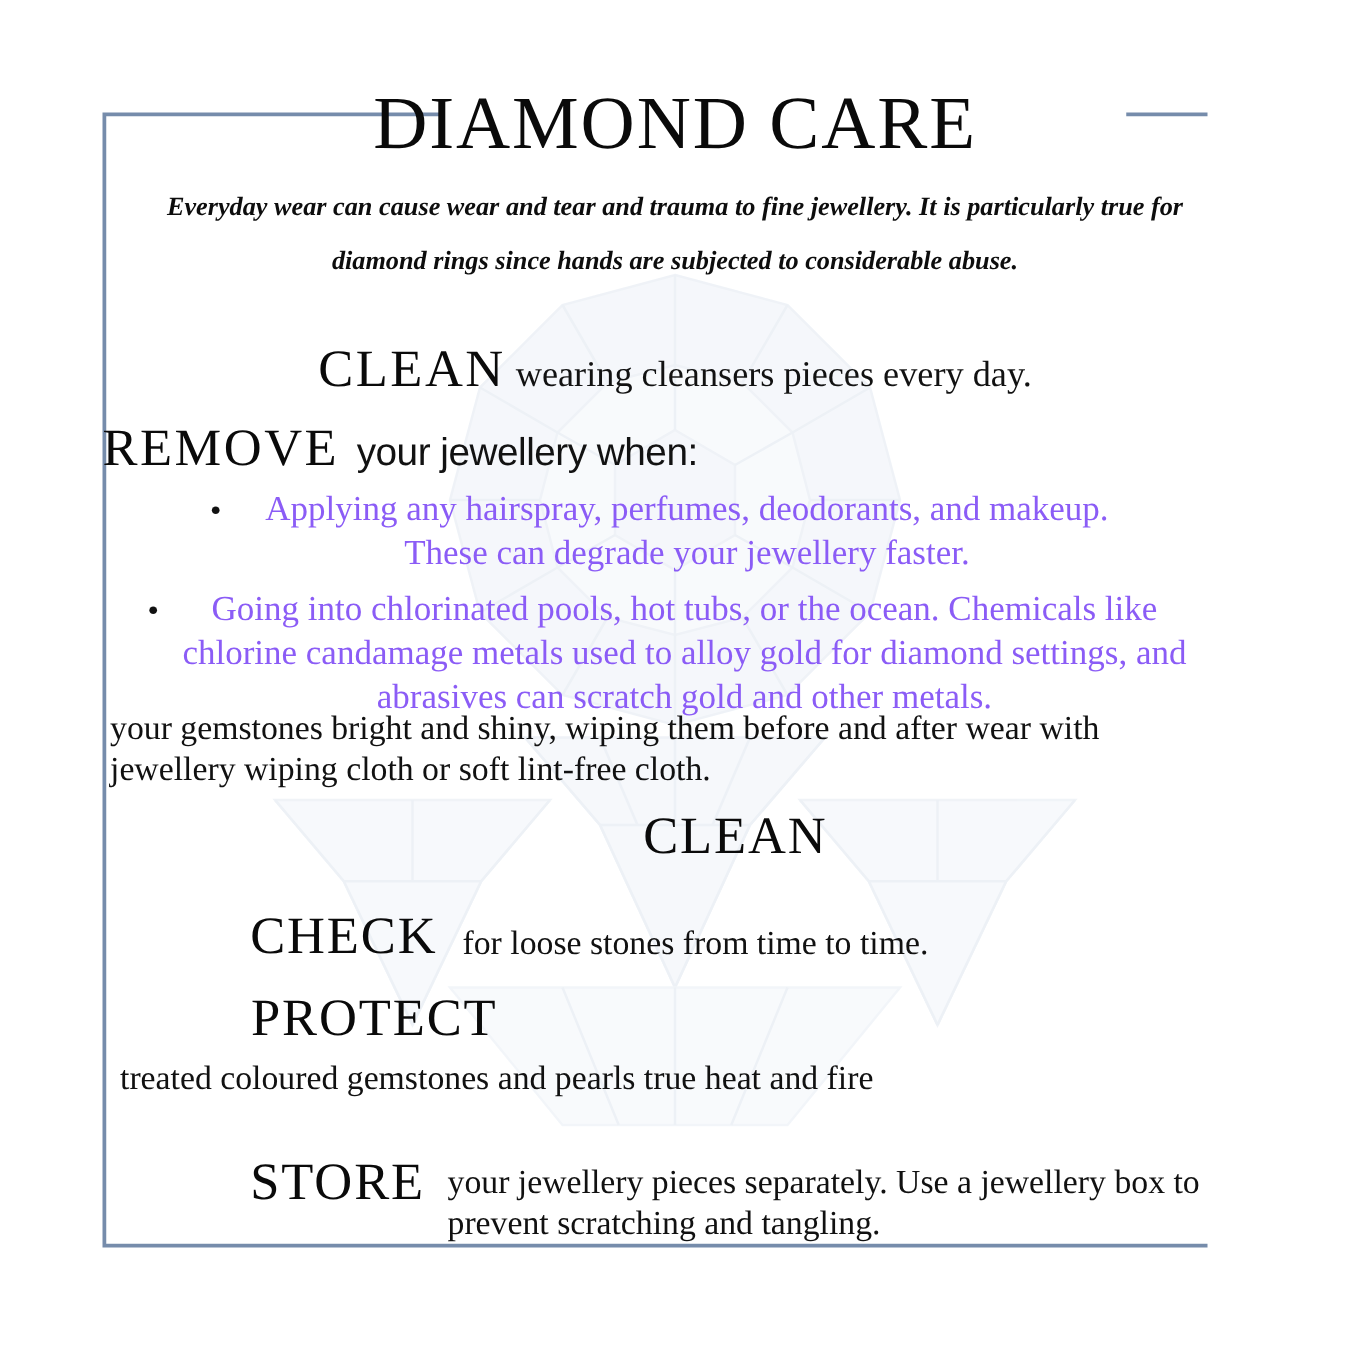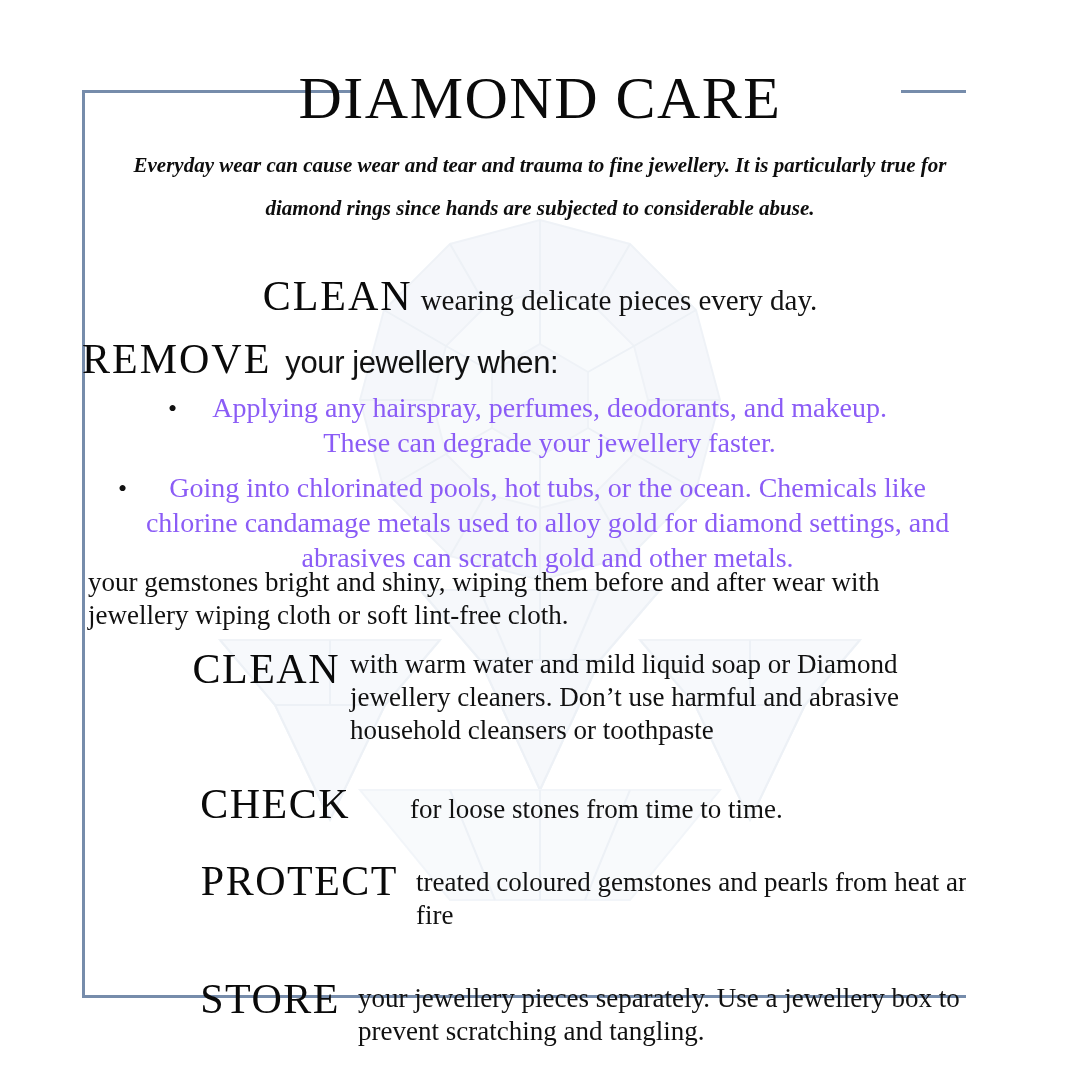--- a/index.html
+++ b/index.html
@@ -209,25 +209,25 @@
 
   
   .sec-keep     { margin-top: 0px; }
   .sec-keep    .sec-kw { width: 262px; }
   .sec-keep    .sec-body { padding-top: 6px; padding-right: 10px; }
 
   .sec-clean    { margin-top: 14px; justify-content: center; }
   .sec-clean   .sec-kw { width: 262px; }
   .sec-clean   .sec-body { padding-top: 2px; padding-right: 0px; }
 
-  .sec-check    { margin-top: 34px; gap: 40px; }
+  .sec-check    { margin-top: 34px; }
   .sec-check   .sec-kw { width: 272px; }
   .sec-check   .sec-body { padding-top: 12px; padding-left: 10px; }
 
-  .sec-protect  { margin-top: 31px; }
+  .sec-protect  { margin-top: 20px; flex-direction: column; }
   .sec-protect .sec-kw { width: 320px; }
   .sec-protect .sec-body { padding-top: 8px; padding-left: 8px; }
 
   .sec-store    { margin-top: 44px; }
   .sec-store   .sec-kw { width: 262px; }
   .sec-store   .sec-body { padding-top: 6px; padding-left: 8px; }
 </style>
 </head>
 <body>
 
@@ -305,21 +305,21 @@
     <div class="frame-notch"></div>
   </div>
 
   <div class="content">
 
     <div class="title kw-display">DIAMOND CARE</div>
 
     <div class="intro">Everyday wear can cause wear and tear and trauma to fine jewellery. It is particularly true for diamond rings since hands are subjected to considerable abuse.</div>
 
     <div class="avoid-line">
-      <span class="kw-display avoid-kw">CLEAN</span><span class="avoid-rest">wearing delicate pieces every day.</span>
+      <span class="kw-display avoid-kw">CLEAN</span><span class="avoid-rest">wearing cleansers pieces every day.</span>
     </div>
 
     <div class="remove-line">
       <span class="kw-display remove-kw">REMOVE</span><span class="remove-rest">your jewellery when:</span>
     </div>
 
     <div class="bullets">
       <div class="bullet-row bullet-1">
         <span class="bullet-dot">•</span>
         <span class="bullet-text">Applying any hairspray, perfumes, deodorants, and makeup. These can degrade your jewellery faster.</span>
@@ -331,31 +331,30 @@
     </div>
 
     <div class="sections">
 
       <div class="section sec-keep">
         <div class="sec-body">your gemstones bright and shiny, wiping them before and after wear with jewellery wiping cloth or soft lint-free cloth.</div>
       </div>
 
       <div class="section sec-clean">
         <div class="sec-kw">CLEAN</div>
-        <div class="sec-body">with warm water and mild liquid soap or Diamond jewellery cleaners. Don’t use harmful and abrasive household cleansers or toothpaste</div>
       </div>
 
       <div class="section sec-check">
         <div class="sec-kw">CHECK</div>
         <div class="sec-body">for loose stones from time to time.</div>
       </div>
 
       <div class="section sec-protect">
         <div class="sec-kw">PROTECT</div>
-        <div class="sec-body">treated coloured gemstones and pearls from heat and fire</div>
+        <div class="sec-body">treated coloured gemstones and pearls true heat and fire</div>
       </div>
 
       <div class="section sec-store">
         <div class="sec-kw">STORE</div>
         <div class="sec-body">your jewellery pieces separately. Use a jewellery box to prevent scratching and tangling.</div>
       </div>
 
     </div>
   </div>
 </div>

